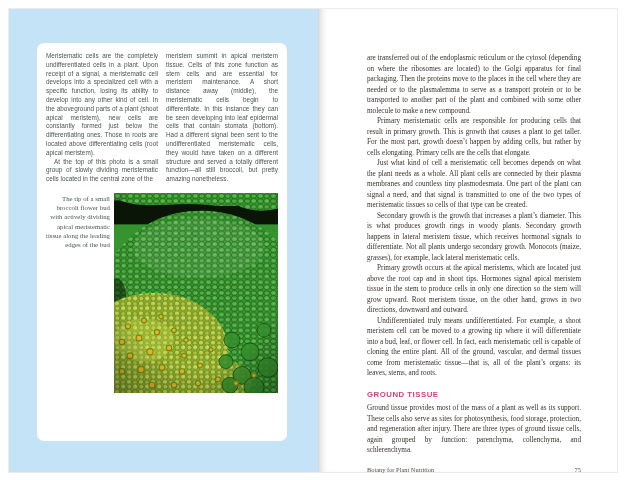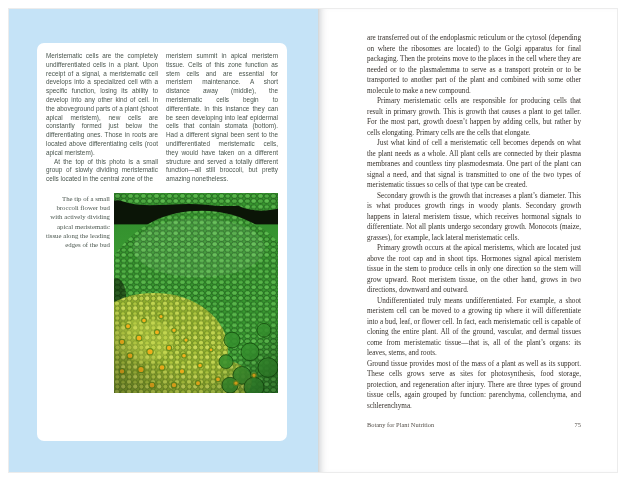--- a/index.html
+++ b/index.html
@@ -24,21 +24,21 @@
   .figure-row { display:flex; gap:4px; margin-top:9px; }
   .fig-caption { width:64px; flex:none; font-family:"Liberation Serif", serif;
                  font-size:6.8px; line-height:9.2px; text-align:right; color:#4a564e; padding-top:1px; }
   .figure { width:164px; height:200px; flex:none; overflow:hidden; }
   .figure svg { display:block; }
 
   
   .page-right { position:relative; width:300px; height:100%; background:#ffffff;
                 border-left:1px solid #d6d9da;
                 box-shadow: inset 7px 0 9px -7px rgba(60,70,80,0.35); }
-  .textcol { position:absolute; left:48px; top:24px; width:214px;
+  .textcol { position:absolute; left:48px; top:44px; width:214px;
              font-family:"Liberation Serif", serif; font-size:7.2px; line-height:10.5px;
              color:#36312b; text-align:justify; text-justify:inter-word; }
   .textcol p { margin:0; }
   .textcol p.indent { text-indent:10px; }
   .section-heading { font-family:"Liberation Sans", sans-serif; font-size:7.8px; font-weight:bold;
                      letter-spacing:0.5px; color:#d23f7d; margin:11px 0 3px; }
   .page-footer { display:flex; justify-content:space-between; margin-top:9px;
                  font-size:6.4px; color:#55504a; }
 </style>
 </head>
@@ -149,21 +149,22 @@
     </div>
 
     <div class="page-right">
       <div class="textcol">
         <p>are transferred out of the endoplasmic reticulum or the cytosol (depending on where the ribosomes are located) to the Golgi apparatus for final packaging. Then the proteins move to the places in the cell where they are needed or to the plasmalemma to serve as a transport protein or to be transported to another part of the plant and combined with some other molecule to make a new compound.</p>
         <p class="indent">Primary meristematic cells are responsible for producing cells that result in primary growth. This is growth that causes a plant to get taller. For the most part, growth doesn’t happen by adding cells, but rather by cells elongating. Primary cells are the cells that elongate.</p>
         <p class="indent">Just what kind of cell a meristematic cell becomes depends on what the plant needs as a whole. All plant cells are connected by their plasma membranes and countless tiny plasmodesmata. One part of the plant can signal a need, and that signal is transmitted to one of the two types of meristematic tissues so cells of that type can be created.</p>
         <p class="indent">Secondary growth is the growth that increases a plant’s diameter. This is what produces growth rings in woody plants. Secondary growth happens in lateral meristem tissue, which receives hormonal signals to differentiate. Not all plants undergo secondary growth. Monocots (maize, grasses), for example, lack lateral meristematic cells.</p>
         <p class="indent">Primary growth occurs at the apical meristems, which are located just above the root cap and in shoot tips. Hormones signal apical meristem tissue in the stem to produce cells in only one direction so the stem will grow upward. Root meristem tissue, on the other hand, grows in two directions, downward and outward.</p>
         <p class="indent">Undifferentiated truly means undifferentiated. For example, a shoot meristem cell can be moved to a growing tip where it will differentiate into a bud, leaf, or flower cell. In fact, each meristematic cell is capable of cloning the entire plant. All of the ground, vascular, and dermal tissues come from meristematic tissue—that is, all of the plant’s organs: its leaves, stems, and roots.</p>
-        <p>Ground tissue provides most of the mass of a plant as well as its support. These cells grows serve as sites for photosynthesis, food storage, protection, and regeneration after injury. There are three types of ground tissue cells, again grouped by function: parenchyma, collenchyma, and schlerenchyma.</p>
+        <div class="section-heading">GROUND TISSUE</div>
+        <p>Ground tissue provides most of the mass of a plant as well as its support. These cells also serve as sites for photosynthesis, food storage, protection, and regeneration after injury. There are three types of ground tissue cells, again grouped by function: parenchyma, collenchyma, and schlerenchyma.</p>
         <div class="page-footer">
           <span>Botany for Plant Nutrition</span>
           <span>75</span>
         </div>
       </div>
     </div>
 
   </div>
 </div>
 

